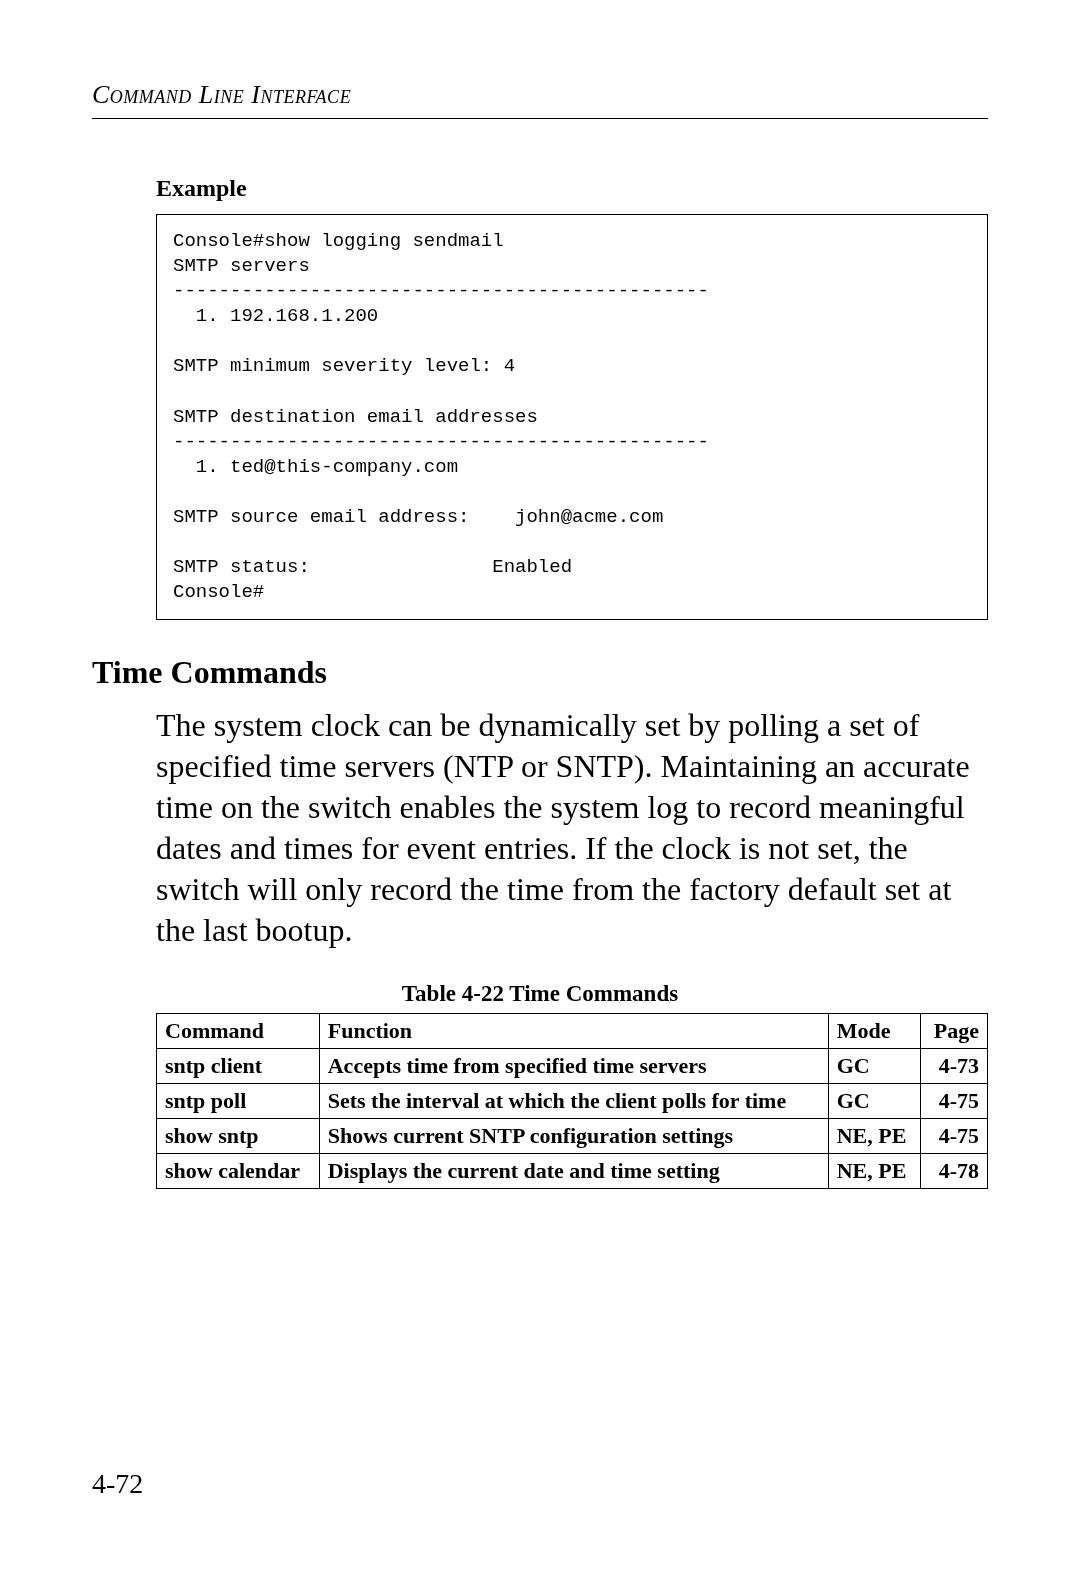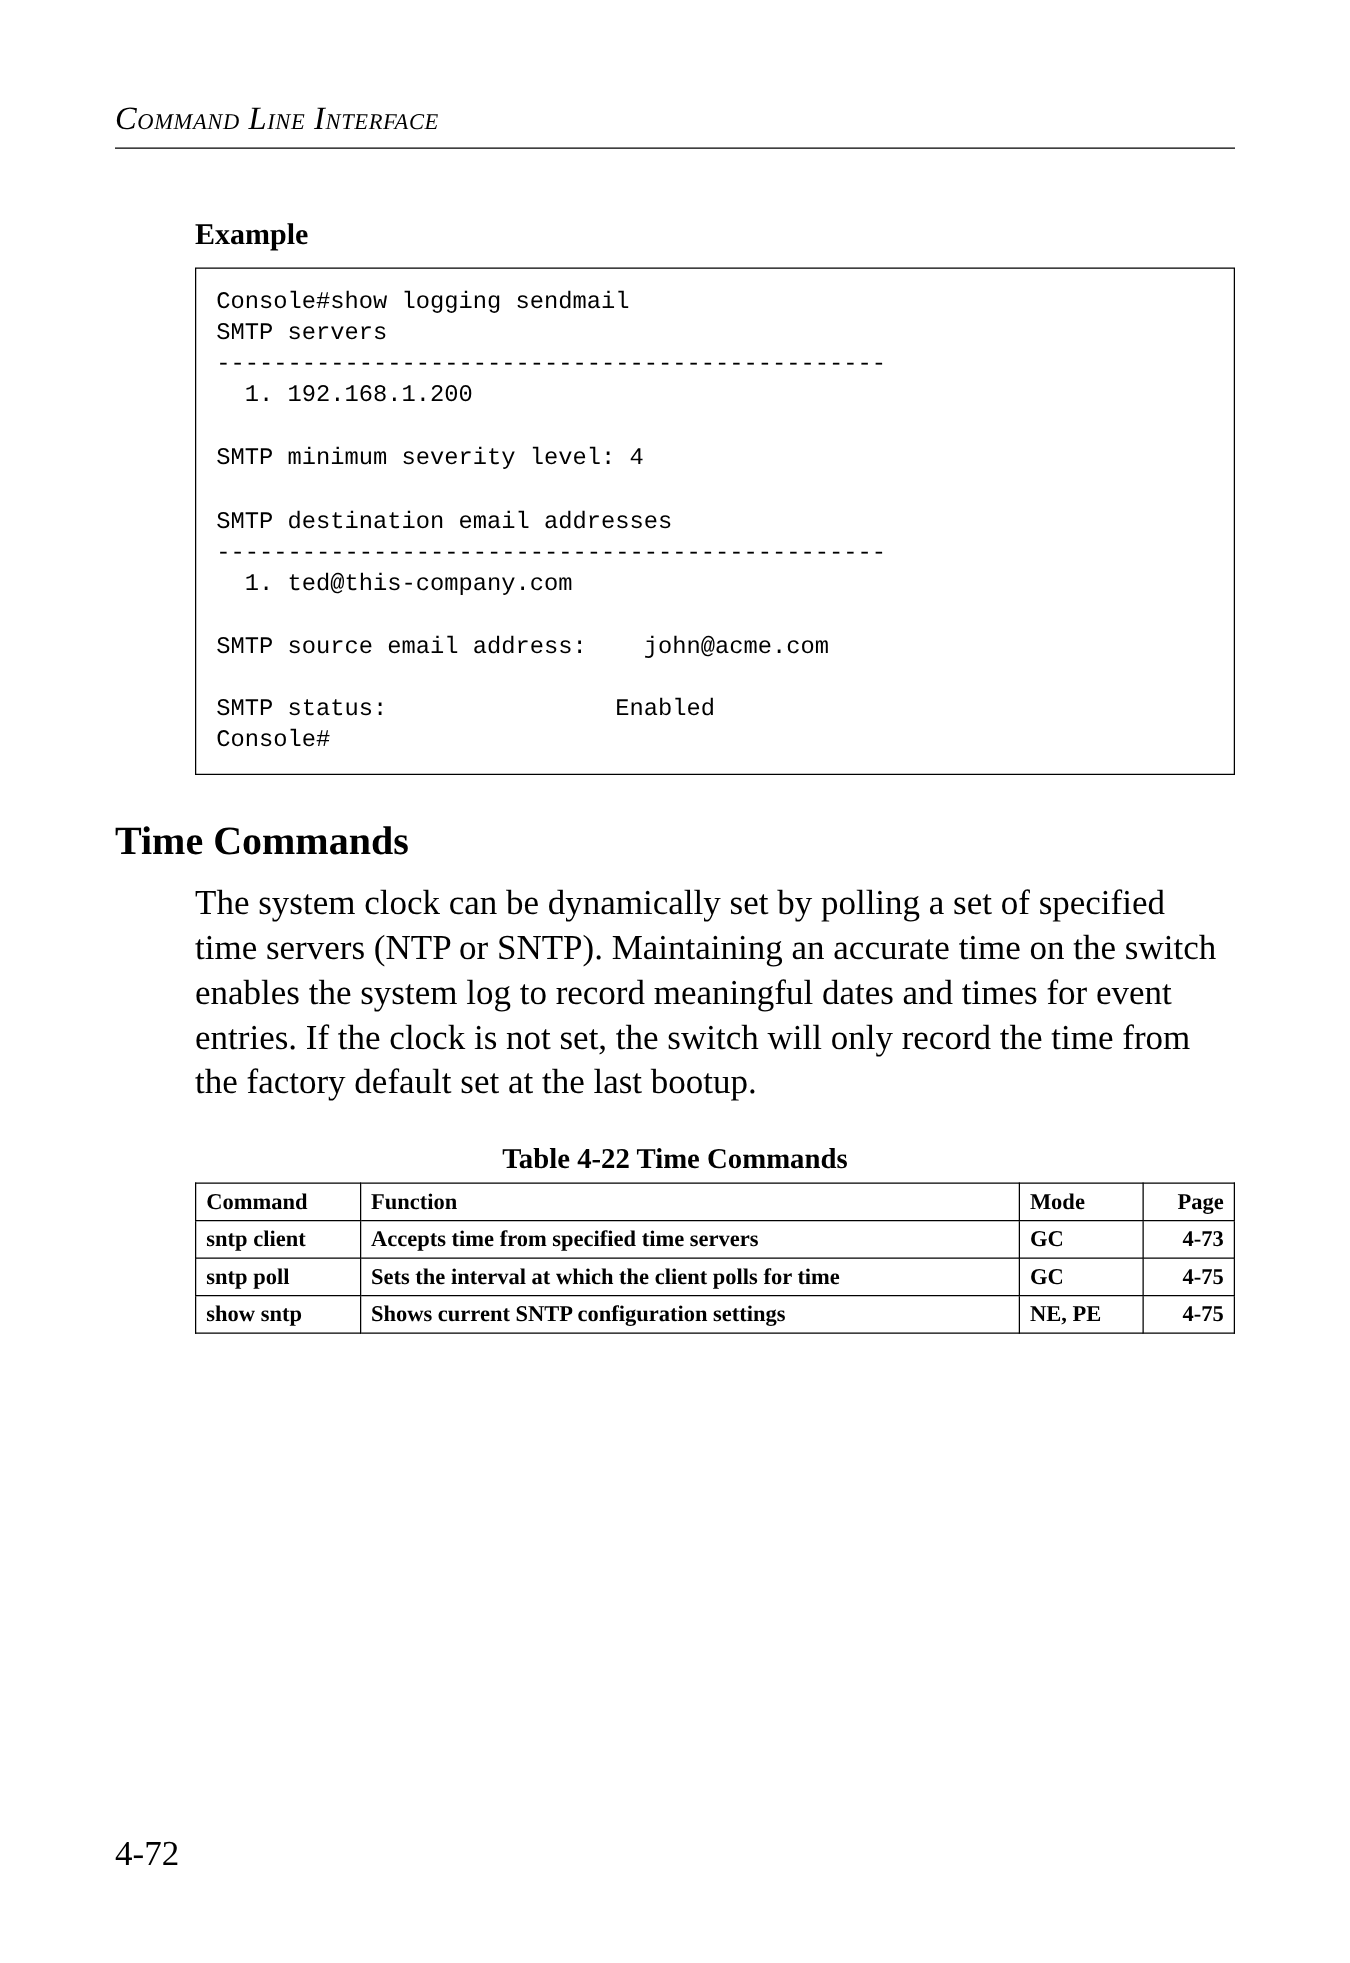--- a/index.html
+++ b/index.html
@@ -38,36 +38,36 @@
       line-height: 1.32;
       white-space: pre;
       margin-bottom: 34px;
     }
     .section-heading {
       font-weight: bold;
       font-size: 32px;
       margin-bottom: 14px;
     }
     .body-para {
-      font-size: 28px;
+      font-size: 32px;
       line-height: 1.28;
       margin-left: 64px;
       margin-bottom: 30px;
     }
     .table-caption {
       font-weight: bold;
       font-size: 23px;
       text-align: center;
       margin-bottom: 6px;
     }
     table.cmd {
       margin-left: 64px;
       border-collapse: collapse;
       width: calc(100% - 64px);
-      font-size: 18px;
+      font-size: 22px;
     }
     table.cmd th, table.cmd td {
       border: 1px solid #000;
       padding: 4px 8px;
       text-align: left;
       vertical-align: top;
       font-weight: bold;
     }
     table.cmd th { font-weight: bold; }
     table.cmd td.page, table.cmd th.page { text-align: right; }
@@ -129,16 +129,22 @@
       <td>Sets the interval at which the client polls for time</td>
       <td>GC</td>
       <td class="page">4-75</td>
     </tr>
     <tr>
       <td>show sntp</td>
       <td>Shows current SNTP configuration settings</td>
       <td>NE, PE</td>
       <td class="page">4-75</td>
     </tr>
+    <tr>
+      <td>show calendar</td>
+      <td>Displays the current date and time setting</td>
+      <td>NE, PE</td>
+      <td class="page">4-78</td>
+    </tr>
   </tbody>
 </table>
 
 <div class="page-number">4-72</div>
 
 </body></html>

